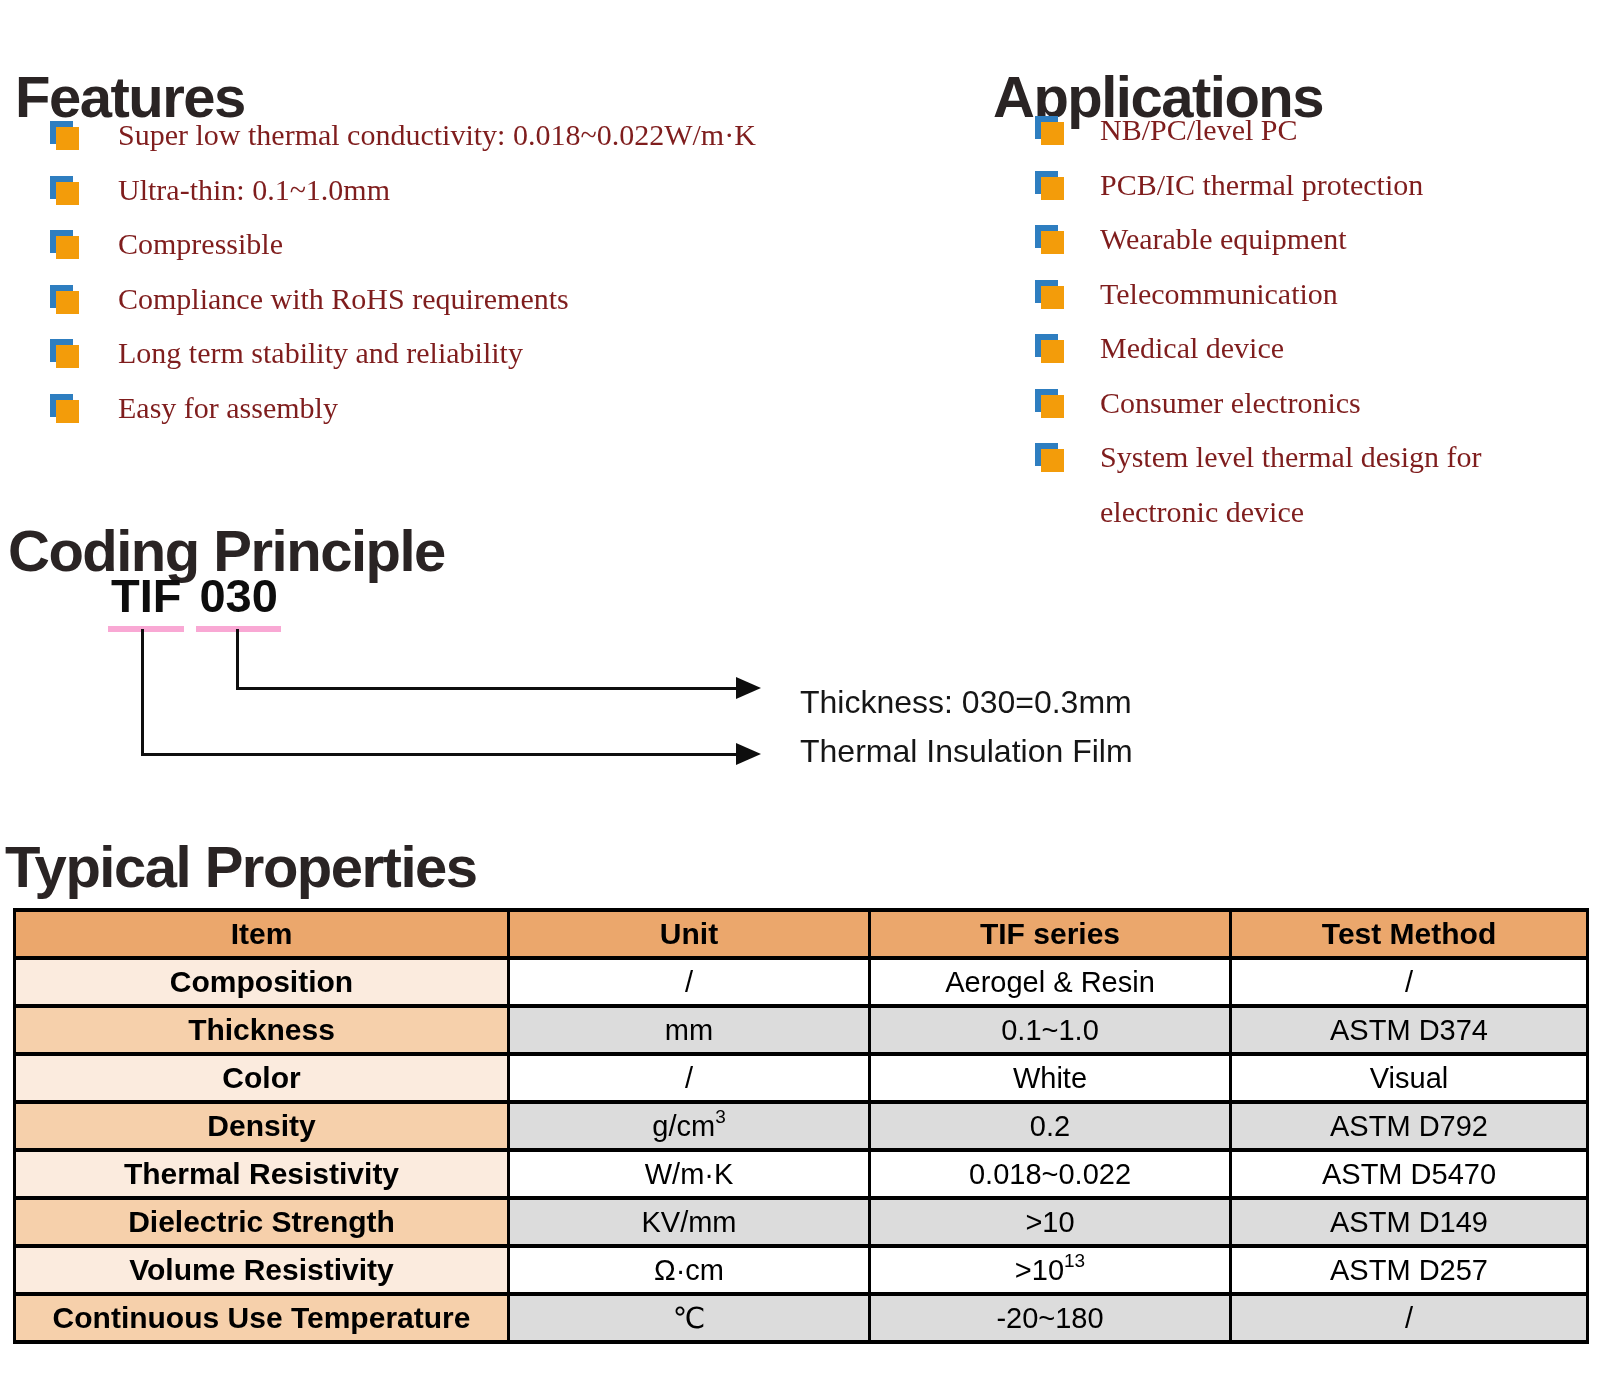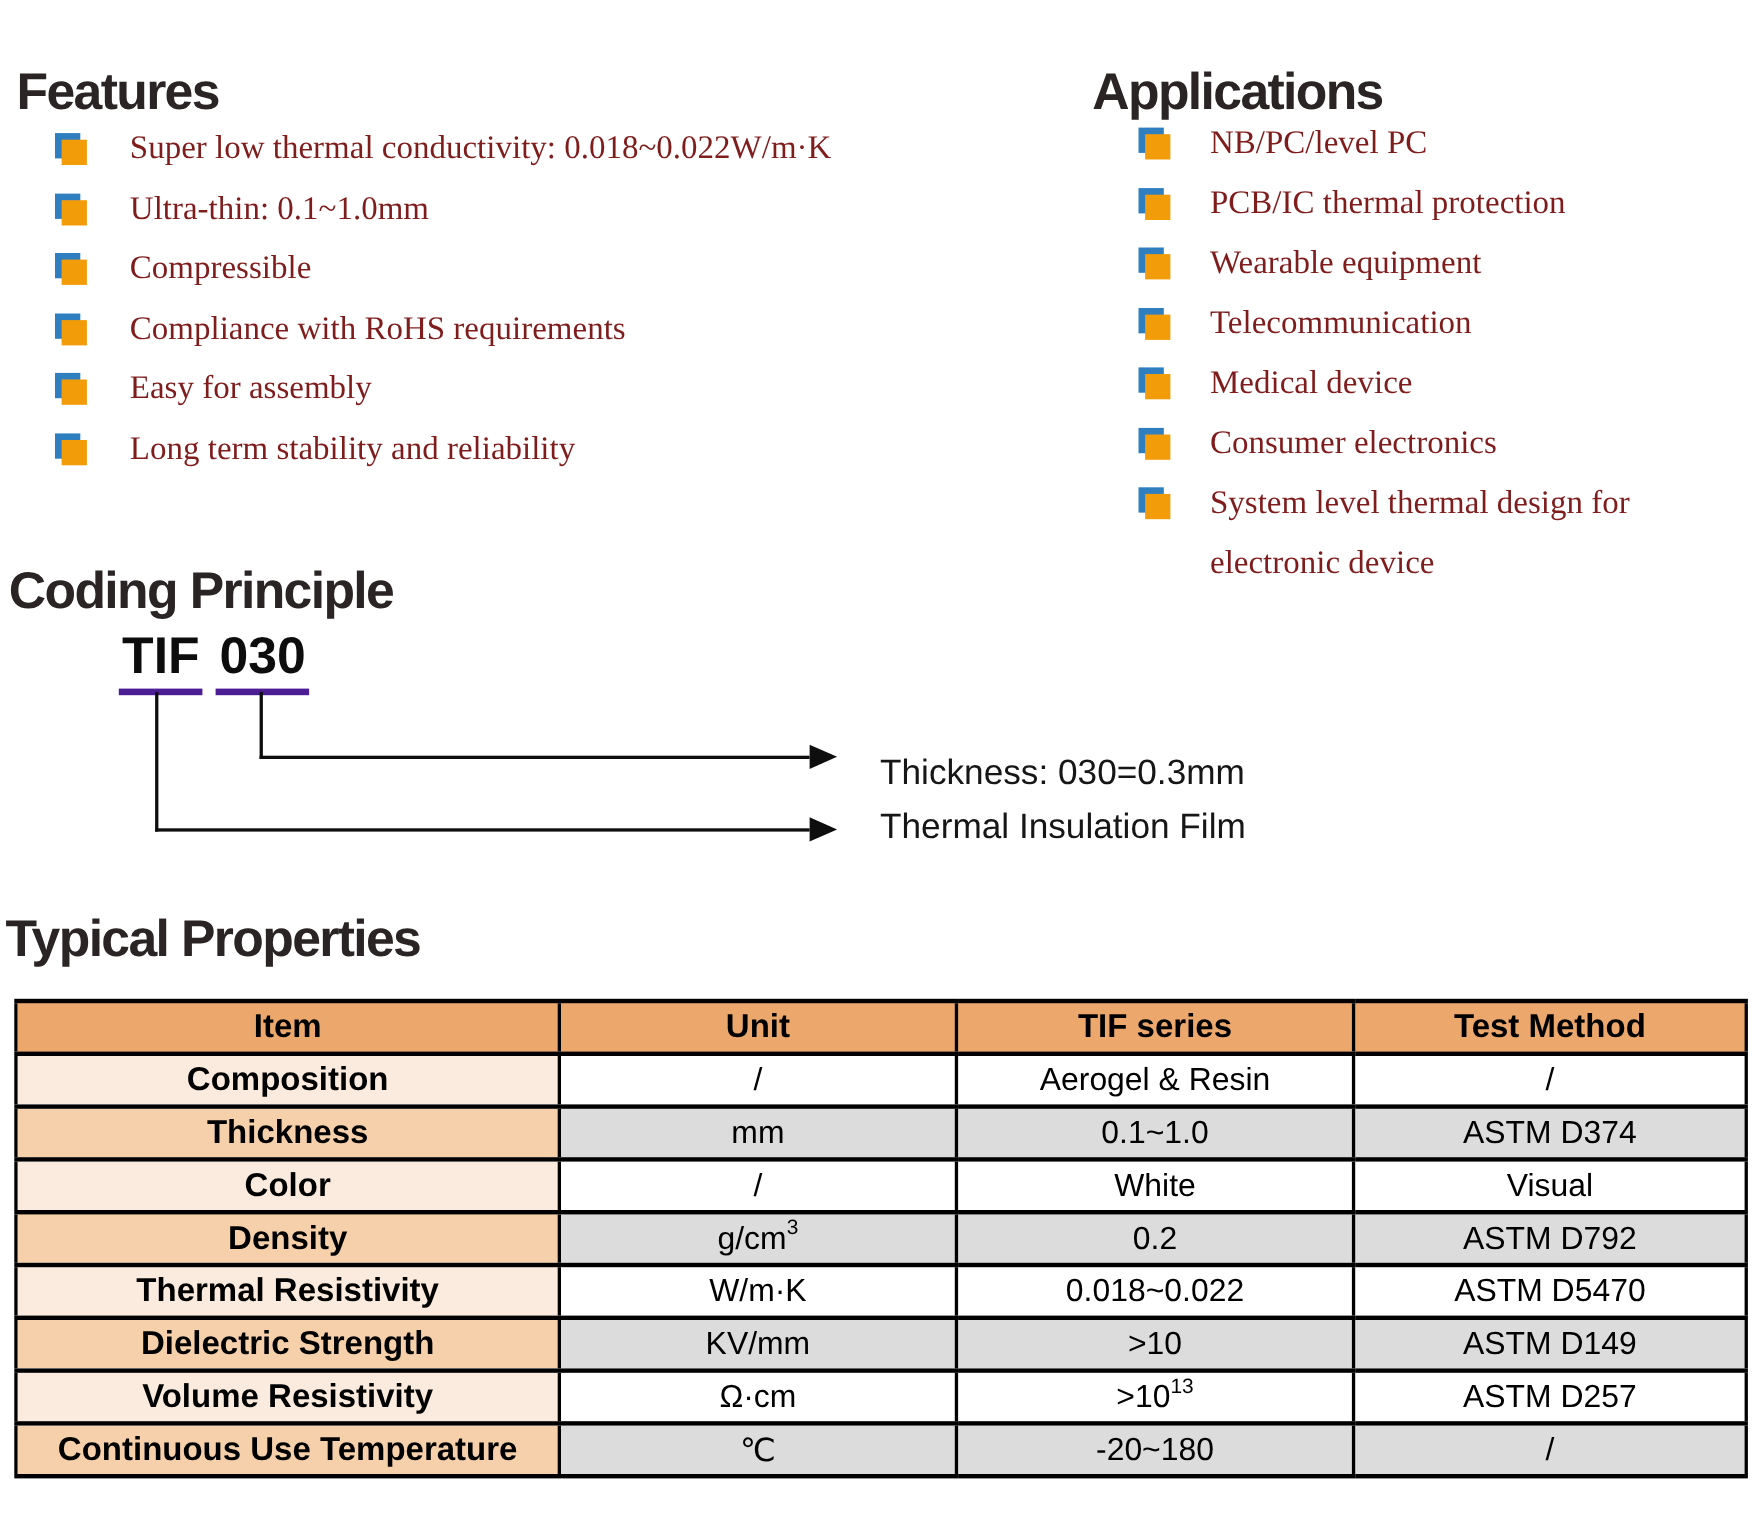--- a/index.html
+++ b/index.html
@@ -20,21 +20,21 @@
     background:#ffffff;
     overflow:hidden;
     font-family:"Liberation Sans","DejaVu Sans",sans-serif;
     color:var(--ink);
   }
   
   .sec-title{
     position:absolute;
     font-family:"Liberation Sans","DejaVu Sans",sans-serif;
     font-weight:bold;
-    font-size:47px;
+    font-size:58px;
     letter-spacing:-1.5px;
     color:var(--head);
     white-space:nowrap;
   }
   #features-title{left:15px;top:24px;}
   #applications-title{left:993px;top:24px;}
   #coding-title{left:8px;top:478px;}
   #properties-title{left:5px;top:794px;}
 
   
@@ -54,21 +54,21 @@
   #applications-list .sq-icon{margin-right:36px;}
   .sq-icon .sq-blue{position:absolute;left:0;top:0;width:23px;height:23px;background:var(--blue);}
   .sq-icon .sq-orange{position:absolute;left:6px;top:6px;width:23px;height:23px;background:var(--orange);}
 
   
   .code-text{
     position:absolute;left:108px;top:568px;
     font-size:47px;font-weight:bold;color:#0d0d0d;
     letter-spacing:0;white-space:nowrap;
   }
-  .code-part{display:inline-block;border-bottom:6px solid #4c1d95;padding:0 3px 3px 3px;}
+  .code-part{display:inline-block;border-bottom:6px solid #f9a8d4;padding:0 3px 3px 3px;}
   .code-part + .code-part{margin-left:12px;}
   .dline{position:absolute;background:#0e0e0e;}
   #vline-tif{left:141px;top:629px;width:3px;height:127px;}
   #vline-030{left:236px;top:629px;width:3px;height:61px;}
   #hline-030{left:236px;top:687px;width:500px;height:3px;}
   #hline-tif{left:141px;top:753px;width:595px;height:3px;}
   .arrow-head{
     position:absolute;width:0;height:0;
     border-top:11px solid transparent;
     border-bottom:11px solid transparent;
@@ -137,28 +137,28 @@
         <span class="sq-blue"></span>
         <span class="sq-orange"></span>
       </span>
       <span class="li-text">Compliance with RoHS requirements</span>
     </li>
     <li>
       <span class="sq-icon">
         <span class="sq-blue"></span>
         <span class="sq-orange"></span>
       </span>
+      <span class="li-text">Long term stability and reliability</span>
+    </li>
+    <li>
+      <span class="sq-icon">
+        <span class="sq-blue"></span>
+        <span class="sq-orange"></span>
+      </span>
       <span class="li-text">Easy for assembly</span>
-    </li>
-    <li>
-      <span class="sq-icon">
-        <span class="sq-blue"></span>
-        <span class="sq-orange"></span>
-      </span>
-      <span class="li-text">Long term stability and reliability</span>
     </li>
   </ul>
 
 <h1 class="sec-title" id="applications-title">Applications</h1>
 <ul class="bullet-list" id="applications-list">
     <li>
       <span class="sq-icon">
         <span class="sq-blue"></span>
         <span class="sq-orange"></span>
       </span>

